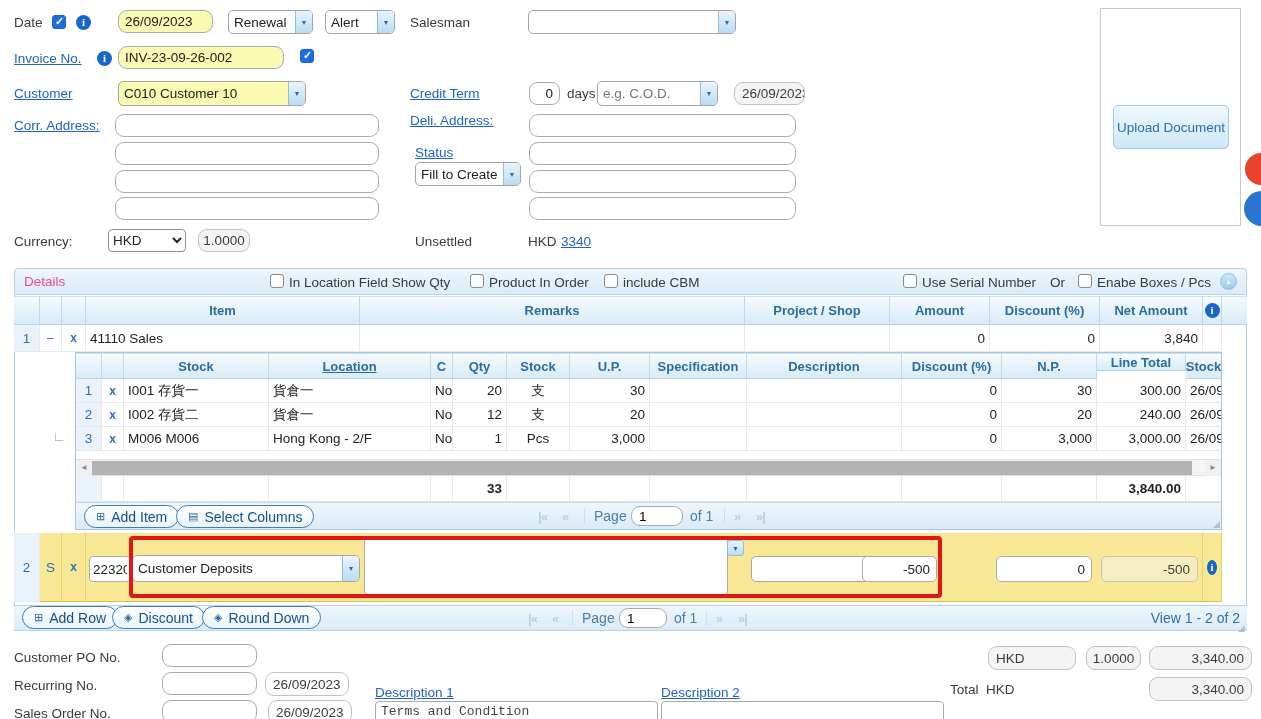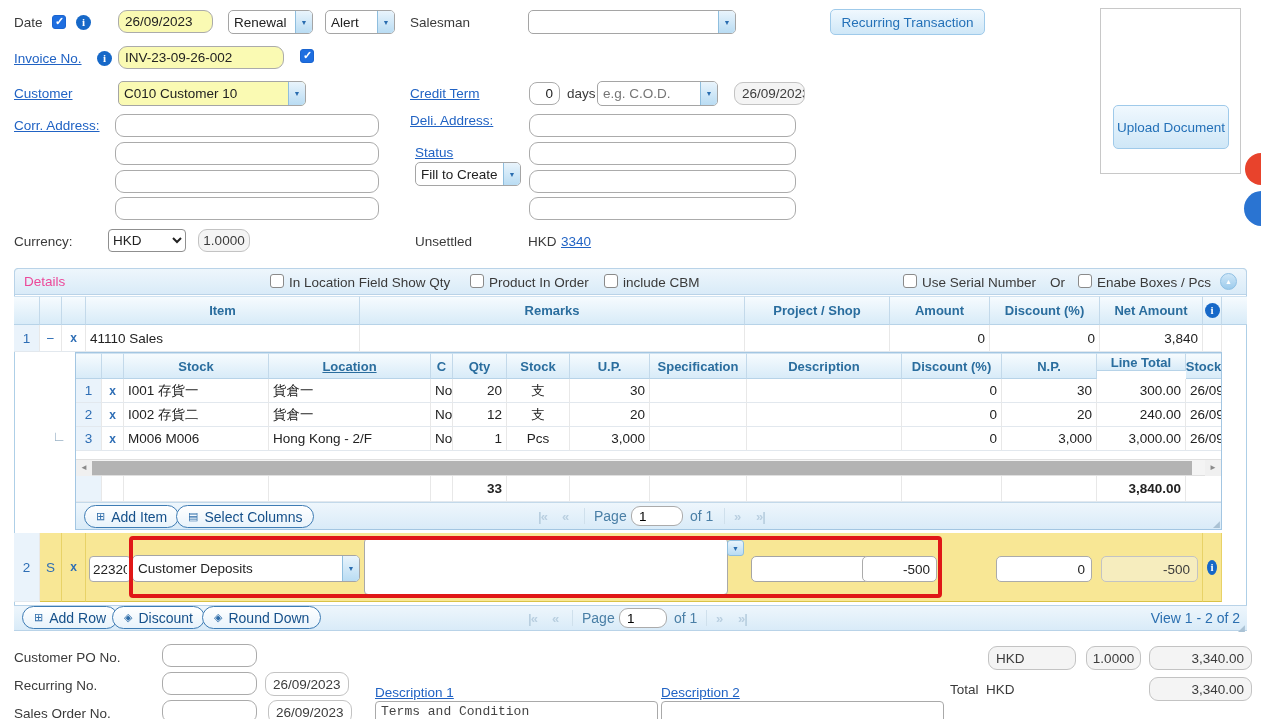--- a/index.html
+++ b/index.html
@@ -79,23 +79,22 @@
   </div>
   <div class="combo" style="left:325px;top:10px;width:70px;height:24px">
     <input value="Alert" style="">
     <span class="arr"></span>
   </div>
   <span class="lbl" style="left:410px;top:15px">Salesman</span>
   <div class="combo" style="left:528px;top:10px;width:208px;height:24px">
     <input style="">
     <span class="arr"></span>
   </div>
-  <button class="flatbtn" style="left:830px;top:9px;width:155px;height:26px">Recurring Transaction</button>
-
-  <div class="f" style="left:1100px;top:8px;width:141px;height:166px;border:1px solid #c8c8c8;background:#fff">
+
+  <div class="f" style="left:1100px;top:8px;width:141px;height:218px;border:1px solid #c8c8c8;background:#fff">
     <button class="flatbtn" style="left:12px;top:96px;width:116px;height:44px">Upload Document</button>
   </div>
   <div class="fab" style="left:1245px;top:153px;width:32px;height:32px;background:#e8432c"></div>
   <div class="fab" style="left:1244px;top:191px;width:35px;height:35px;background:#2a74d2"></div>
 
   <a class="link" style="left:14px;top:51px">Invoice No.</a>
   <span class="info" style="left:97px;top:51px"></span>
   <input class="ti yel" style="left: 118px; top: 46px; width: 166px;" value="INV-23-09-26-002">
   <span class="cb on" style="left:300px;top:49px"></span>
 

